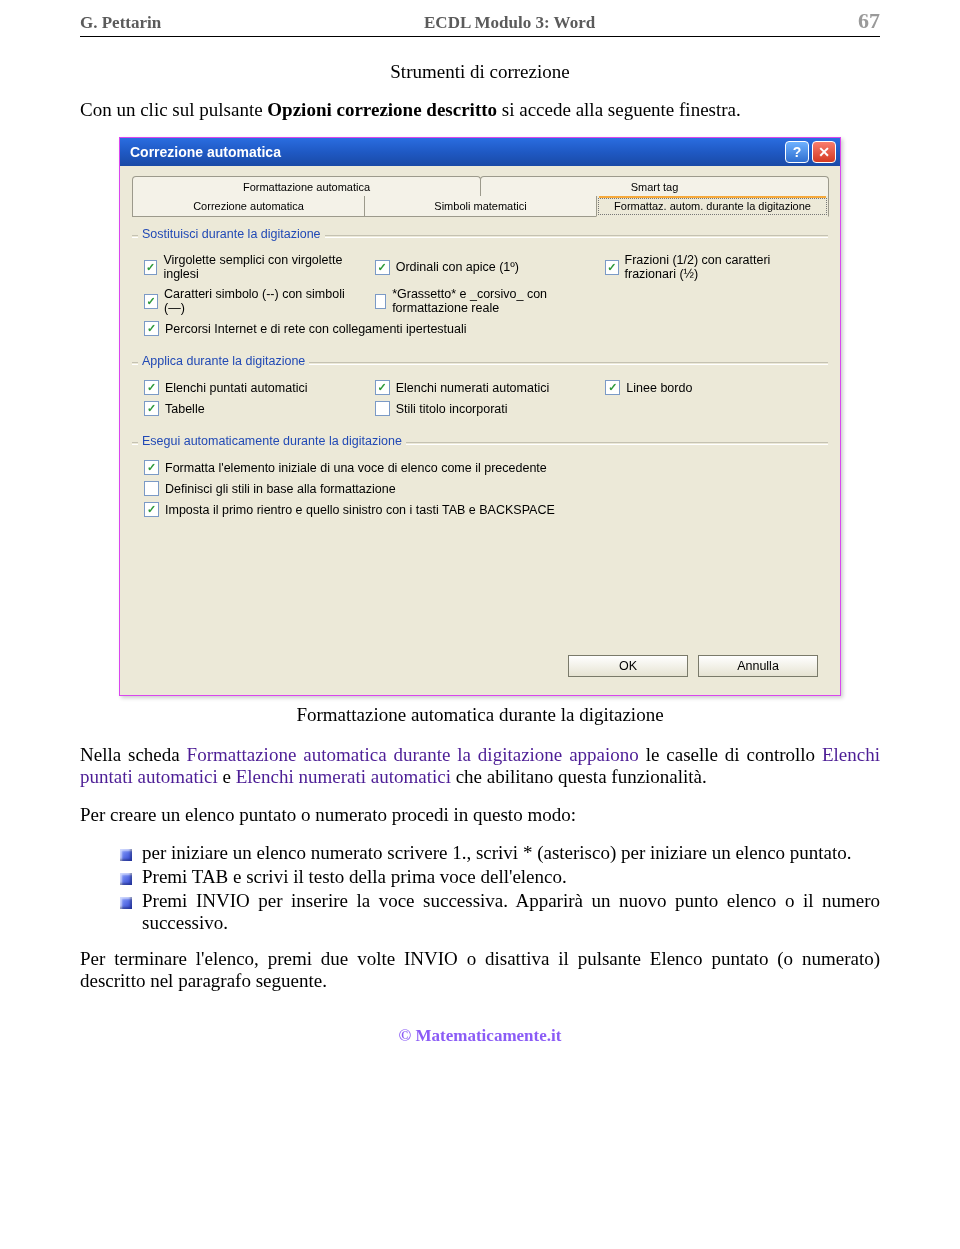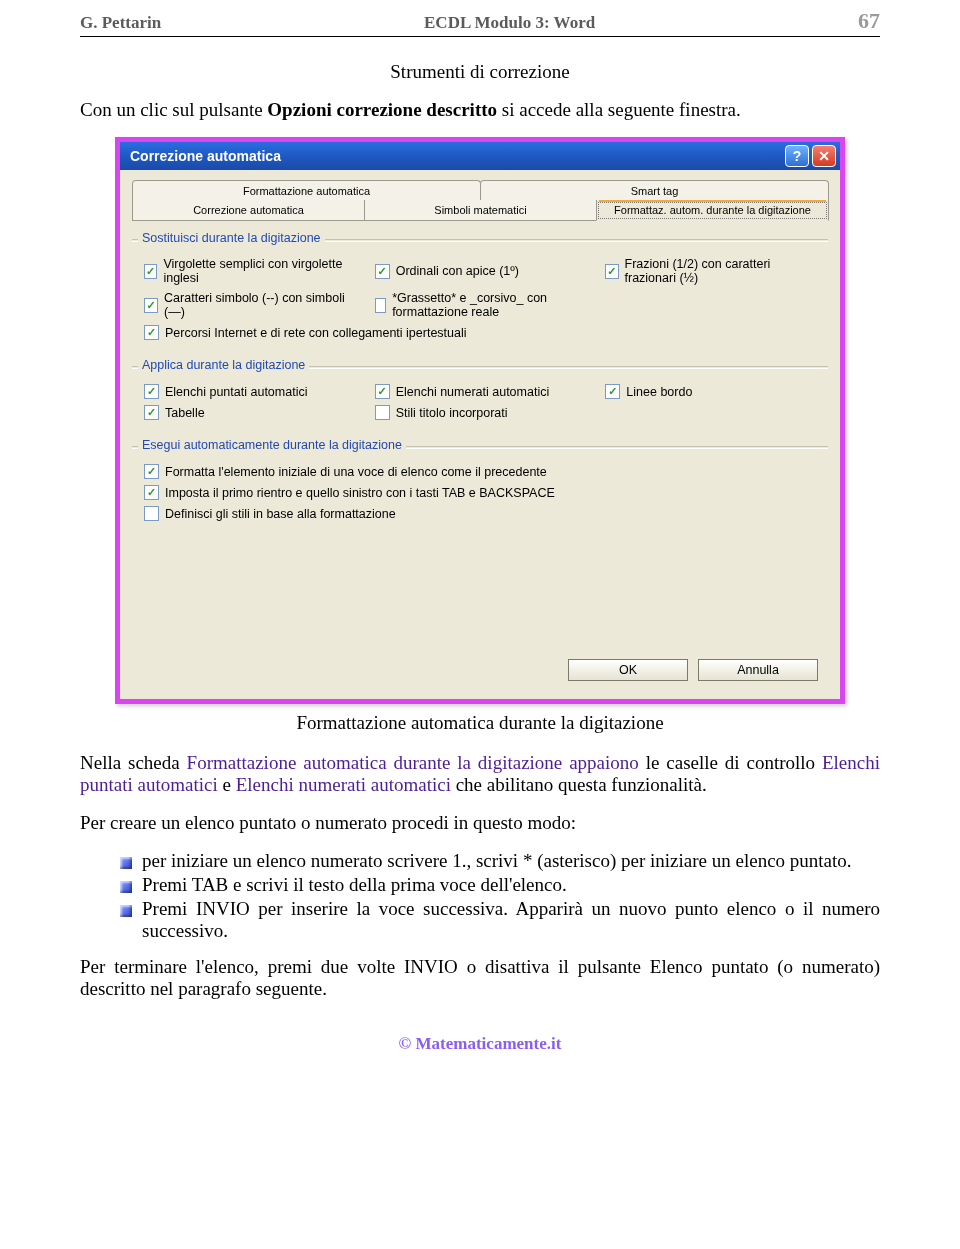--- a/index.html
+++ b/index.html
@@ -42,21 +42,21 @@
   }
   .highlight-blue { color: #4c1d95; }
 
   
   .dialog {
     width: 720px;
     margin: 0 auto 8px auto;
     font-family: Tahoma, Verdana, Arial, sans-serif;
     font-size: 13px;
     color: #000;
-    border: 5px solid #d946ef;
+    border: 1px solid #d946ef;
     background: #ece9d8;
     box-shadow: 2px 2px 4px rgba(0,0,0,0.2);
   }
   .titlebar {
     display: flex;
     align-items: center;
     justify-content: space-between;
     background: linear-gradient(to bottom, #2a6de0 0%, #1f59c4 50%, #1a4aa6 100%);
     color: #fff;
     height: 28px;
@@ -279,26 +279,26 @@
 
       <div class="group">
         <div class="group-line"></div>
         <div class="group-label">Esegui automaticamente durante la digitazione</div>
         <div class="checks single">
           <div class="check-item">
               <span class="checkbox checked"></span>
               <span>Formatta l'elemento iniziale di una voce di elenco come il precedente</span>
             </div>
           <div class="check-item">
-              <span class="checkbox checked"></span>
-              <span>Imposta il primo rientro e quello sinistro con i tasti TAB e BACKSPACE</span>
-            </div>
-          <div class="check-item">
               <span class="checkbox"></span>
               <span>Definisci gli stili in base alla formattazione</span>
+            </div>
+          <div class="check-item">
+              <span class="checkbox checked"></span>
+              <span>Imposta il primo rientro e quello sinistro con i tasti TAB e BACKSPACE</span>
             </div>
         </div>
       </div>
 
       <div style="height:110px"></div>
 
       <div class="dialog-footer">
         <div class="btn">OK</div>
         <div class="btn">Annulla</div>
       </div>

